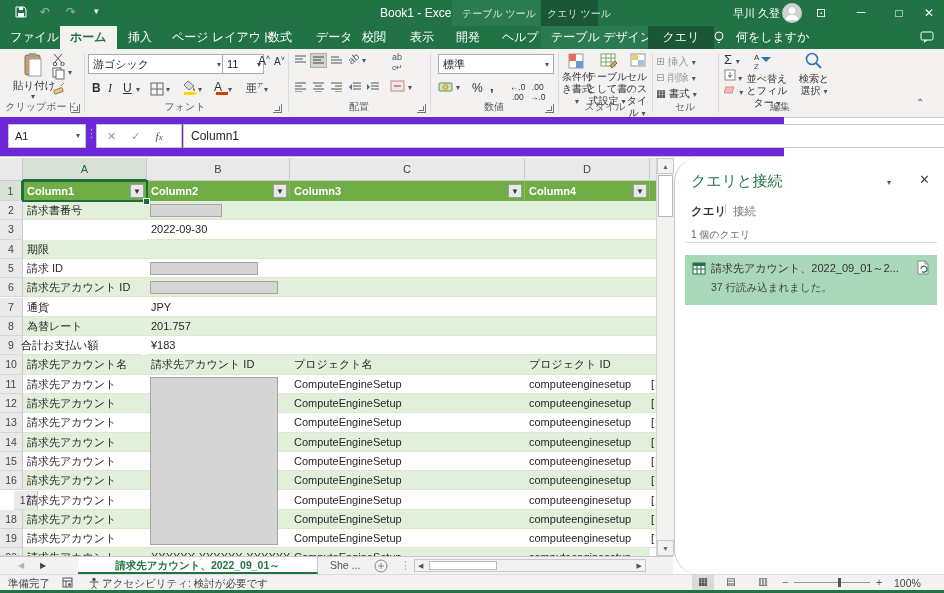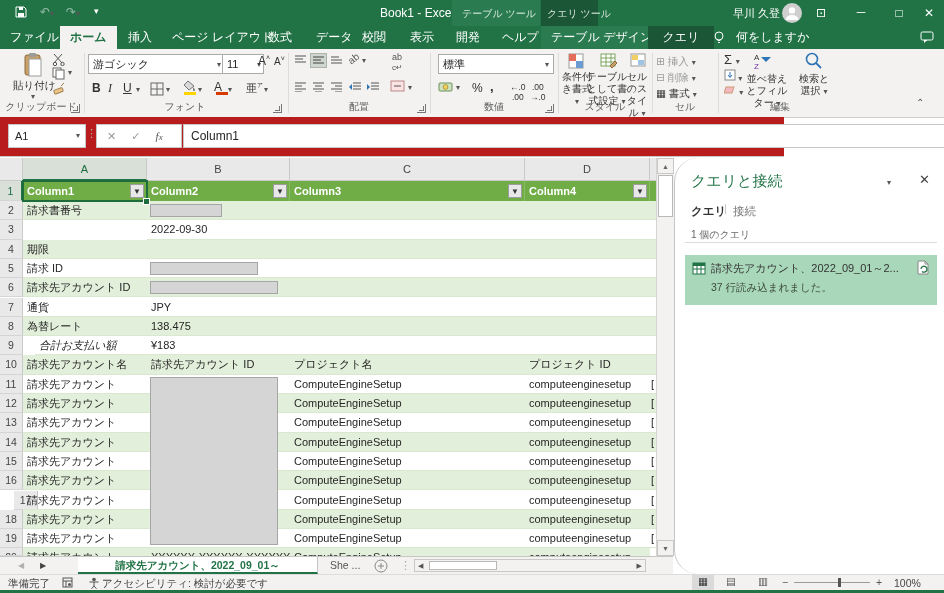--- a/index.html
+++ b/index.html
@@ -26,21 +26,21 @@
   .launcher:before{content:"";position:absolute;right:1px;bottom:1px;width:4px;height:4px;border-right:1px solid #777;border-bottom:1px solid #777;transform:rotate(0deg);}
   .combo{background:#fff;border:1px solid #ababab;font-size:11px;color:#222;line-height:18px;padding:0 4px;}
   .caret{color:#555;font-size:8px;}
   .btn-sm{color:#333;font-size:11px;text-align:center;}
   .sel-toggle{background:#cfd6cf;border:1px solid #aab4aa;}
   .bigbtn{position:absolute;text-align:center;font-size:10px;color:#333;line-height:12px;word-break:break-all;}
   .dimtxt{color:#9a9a9a;}
   .redbar{position:absolute;left:2px;bottom:1px;width:12px;height:3px;background:#d83b01;}
   .yelbar{position:absolute;left:2px;bottom:1px;width:12px;height:3px;background:#ffd400;}
   
-  #fbar{left:0;top:117px;width:784px;height:39px;background:#b91c1c;border-bottom:1px solid #c6c6c6;}
+  #fbar{left:0;top:117px;width:784px;height:39px;background:#6d28d9;border-bottom:1px solid #c6c6c6;}
   .fbox{background:#fff;border:1px solid #c6c6c6;}
   
   #grid{left:0;top:158px;width:673px;height:398px;background:#fff;overflow:hidden;}
   .colhdr{position:absolute;background:#e9e9e9;border-right:1px solid #c9c9c9;border-bottom:1px solid #c9c9c9;text-align:center;color:#444;font-size:11px;box-sizing:border-box;}
   .colhdr.sel{background:#d8e0d8;color:#1c6b40;border-bottom:2px solid #217346;}
   .rowhdr{position:absolute;background:#e9e9e9;border-right:1px solid #c9c9c9;border-bottom:1px solid #d5d5d5;text-align:center;color:#444;font-size:10.5px;box-sizing:border-box;}
   .rowhdr.sel{background:#d8e0d8;color:#1c6b40;border-right:2px solid #217346;}
   .thead-cell{position:absolute;background:#70ad47;color:#fff;font-weight:bold;line-height:20px;padding-left:4px;box-sizing:border-box;border-right:1px solid #8abc66;}
   .cell{position:absolute;line-height:19px;padding-left:4px;box-sizing:border-box;white-space:nowrap;overflow:hidden;color:#262626;}
   .band{background:#e2efda;}
@@ -411,25 +411,25 @@
       <div class="cell rowline band" style="left:290px;top:120.2px;width:235px;height:19.3px;"></div>
       <div class="cell rowline band" style="left:525px;top:120.2px;width:125px;height:19.3px;"></div>
       <div class="cell rowline band" style="left:650px;top:120.2px;width:6px;height:19.3px;padding-left:1px;"></div>
       <div class="redact" style="left:150px;top:123.2px;width:128px;height:13px;"></div>
       <div class="cell rowline" style="left:23px;top:139.5px;width:124px;height:19.3px;">通貨</div>
       <div class="cell rowline" style="left:147px;top:139.5px;width:143px;height:19.3px;">JPY</div>
       <div class="cell rowline" style="left:290px;top:139.5px;width:235px;height:19.3px;"></div>
       <div class="cell rowline" style="left:525px;top:139.5px;width:125px;height:19.3px;"></div>
       <div class="cell rowline" style="left:650px;top:139.5px;width:6px;height:19.3px;padding-left:1px;"></div>
       <div class="cell rowline band" style="left:23px;top:158.8px;width:124px;height:19.3px;">為替レート</div>
-      <div class="cell rowline band" style="left:147px;top:158.8px;width:143px;height:19.3px;">138.475</div>
+      <div class="cell rowline band" style="left:147px;top:158.8px;width:143px;height:19.3px;">201.757</div>
       <div class="cell rowline band" style="left:290px;top:158.8px;width:235px;height:19.3px;"></div>
       <div class="cell rowline band" style="left:525px;top:158.8px;width:125px;height:19.3px;"></div>
       <div class="cell rowline band" style="left:650px;top:158.8px;width:6px;height:19.3px;padding-left:1px;"></div>
-      <div class="cell rowline" style="left:35px;top:178.1px;width:124px;height:19.3px;font-style:italic;">合計お支払い額</div>
+      <div class="cell rowline" style="left:17px;top:178.1px;width:124px;height:19.3px;">合計お支払い額</div>
       <div class="cell rowline" style="left:147px;top:178.1px;width:143px;height:19.3px;">¥183</div>
       <div class="cell rowline" style="left:290px;top:178.1px;width:235px;height:19.3px;"></div>
       <div class="cell rowline" style="left:525px;top:178.1px;width:125px;height:19.3px;"></div>
       <div class="cell rowline" style="left:650px;top:178.1px;width:6px;height:19.3px;padding-left:1px;"></div>
       <div class="cell rowline band" style="left:23px;top:197.4px;width:124px;height:19.3px;">請求先アカウント名</div>
       <div class="cell rowline band" style="left:147px;top:197.4px;width:143px;height:19.3px;">請求先アカウント ID</div>
       <div class="cell rowline band" style="left:290px;top:197.4px;width:235px;height:19.3px;">プロジェクト名</div>
       <div class="cell rowline band" style="left:525px;top:197.4px;width:125px;height:19.3px;">プロジェクト ID</div>
       <div class="cell rowline band" style="left:650px;top:197.4px;width:6px;height:19.3px;padding-left:1px;"></div>
       <div class="cell rowline" style="left:23px;top:216.70000000000002px;width:124px;height:19.3px;">請求先アカウント</div>

